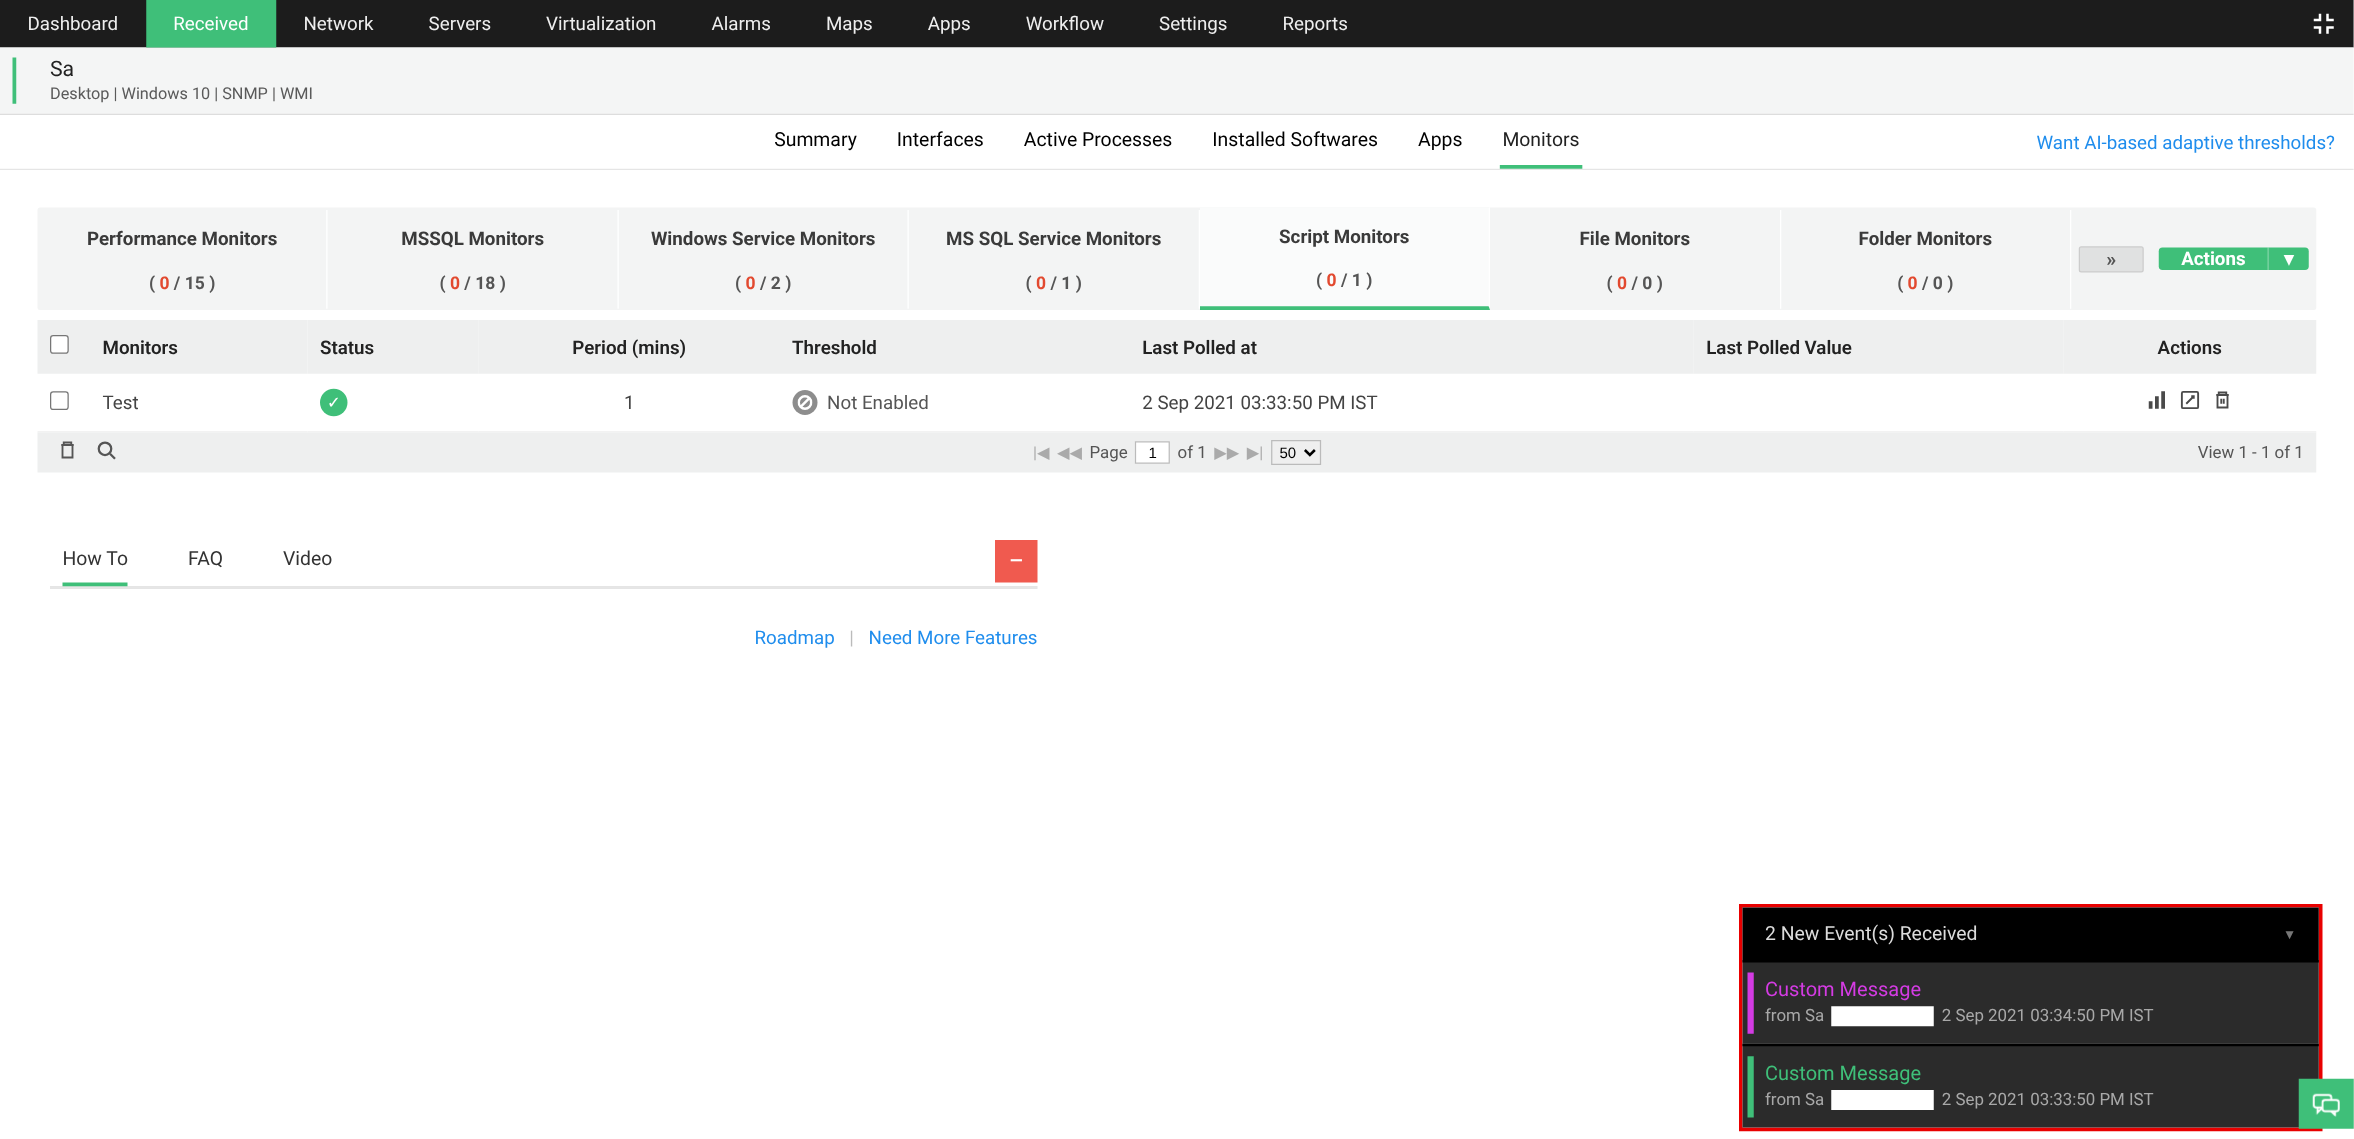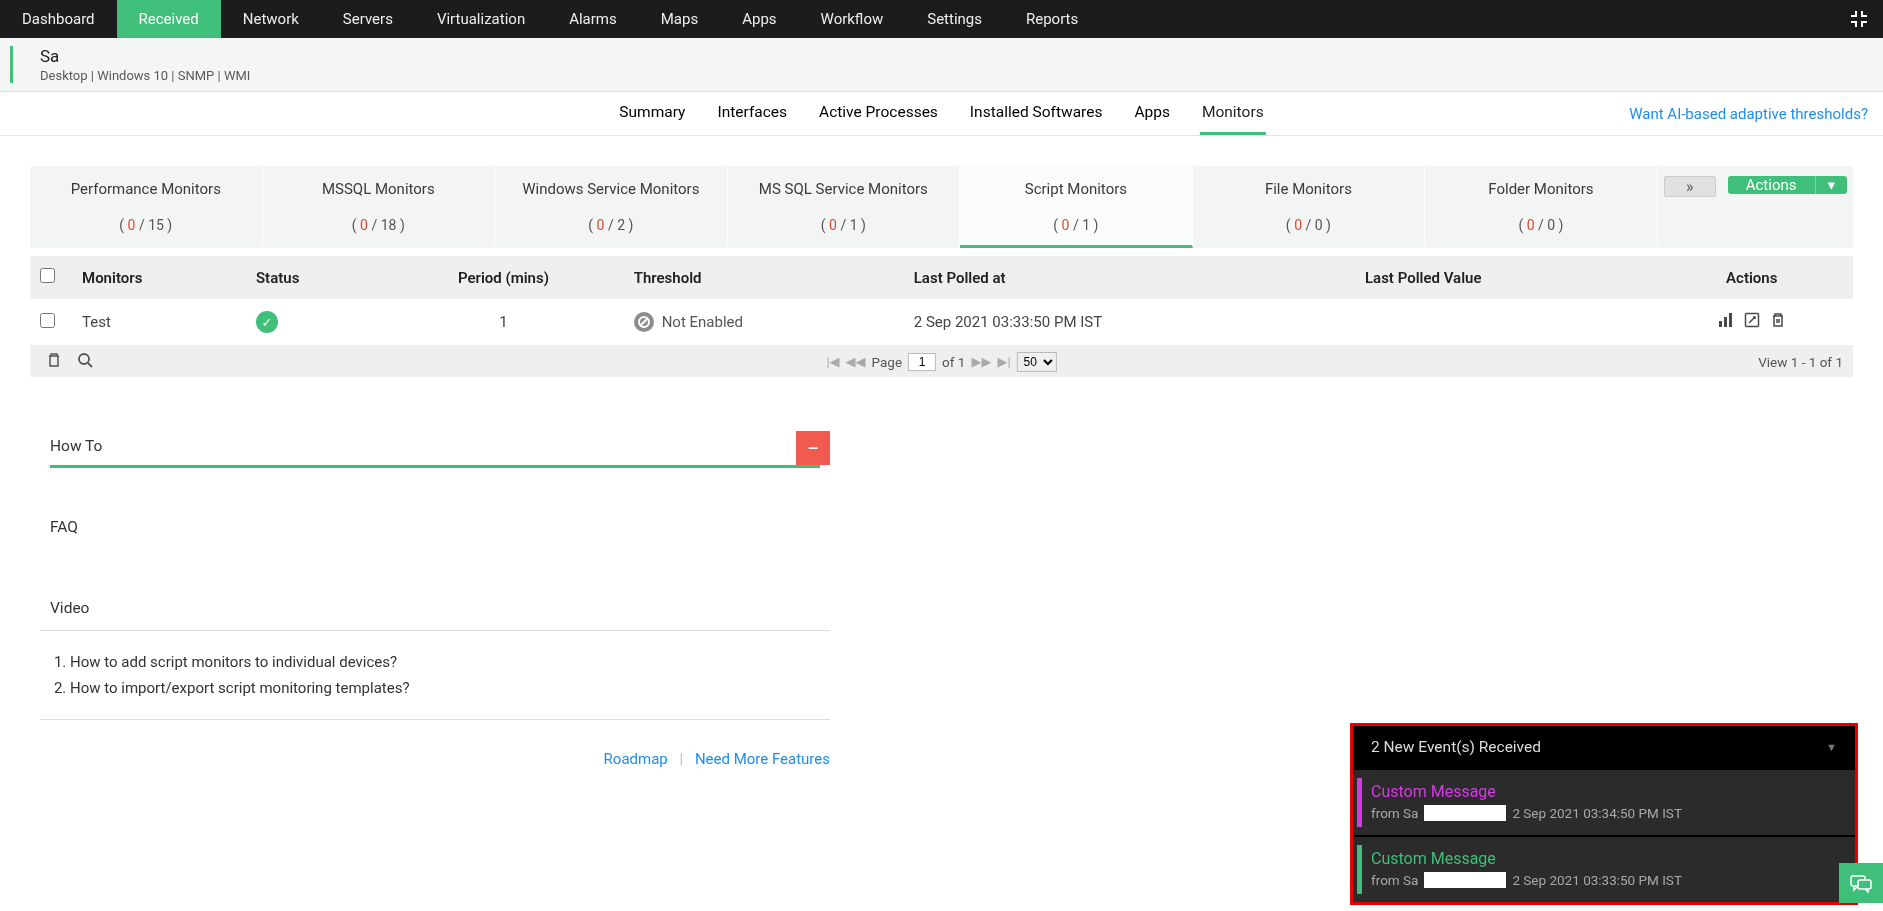--- a/index.html
+++ b/index.html
@@ -73,23 +73,24 @@
     margin-left: auto;
     color: #1f8ded;
     font-size: 15px;
     cursor: pointer;
     white-space: nowrap;
   }
   
   .main-area { padding: 30px 30px 0 30px; }
   .mtabs-container {
     display: flex;
-    align-items: flex-start;
+    align-items: center;
     background: #f3f4f4;
     border-radius: 2px;
+    font-weight: bold;
   }
   .mtab {
     flex: 1 1 0;
     text-align: center;
     padding: 14px 8px 12px;
     border-right: 1px solid #fff;
     cursor: pointer;
     color: #3a3a3a;
     font-size: 15px;
     min-width: 0;
@@ -218,21 +219,21 @@
   }
   .tfooter .pager select {
     border: 1px solid #bbb;
     padding: 1px 2px;
     font-size: 12px;
   }
   .tfooter .view-count { margin-left: auto; font-size: 13.5px; }
   .tfooter-wrap { position: relative; }
   
   .help-section { margin: 60px 10px 0 10px; position: relative; max-width: 790px; }
-  .help-tabs { display: flex; gap: 50px; border-bottom: 1px solid #ddd; flex-direction: column; }
+  .help-tabs { display: flex; gap: 28px; border-bottom: 1px solid #ddd; }
   .help-tab {
     padding: 0 0 10px;
     cursor: pointer;
     color: #333;
     font-size: 15.5px;
     border-bottom: 3px solid transparent;
     margin: 0 10px;
   }
   .help-tab.active { border-bottom-color: #3fbf79; }
   .help-collapse {
@@ -255,21 +256,21 @@
     text-align: right;
     font-size: 15px;
   }
   .help-footer a { color: #1f8ded; text-decoration: none; cursor: pointer; }
   .help-footer .sep { color: #bbb; padding: 0 8px; }
   
   .events-popup {
     position: fixed;
     right: 25px;
     bottom: 6px;
-    width: 508px;
+    width: 467px;
     border: 3px solid #e80000;
   }
   .ev-header {
     background: #000;
     color: #dcdcdc;
     padding: 12px 18px;
     font-size: 15.5px;
     display: flex;
     align-items: center;
   }
@@ -484,26 +485,20 @@
 
   <div class="help-section">
     <div class="help-tabs">
       <div class="help-tab active">How To</div>
       <div class="help-tab">FAQ</div>
       <div class="help-tab">Video</div>
     </div>
     <div class="help-collapse">
       <span>−</span>
     </div>
-    <div class="help-body">
-      <ol>
-        <li>How to add script monitors to individual devices?</li>
-        <li>How to import/export script monitoring templates?</li>
-      </ol>
-    </div>
     <div class="help-footer">
       <a>Roadmap</a>
       <span class="sep">|</span>
       <a>Need More Features</a>
     </div>
   </div>
 </div>
 
 <div class="events-popup">
   <div class="ev-header">

